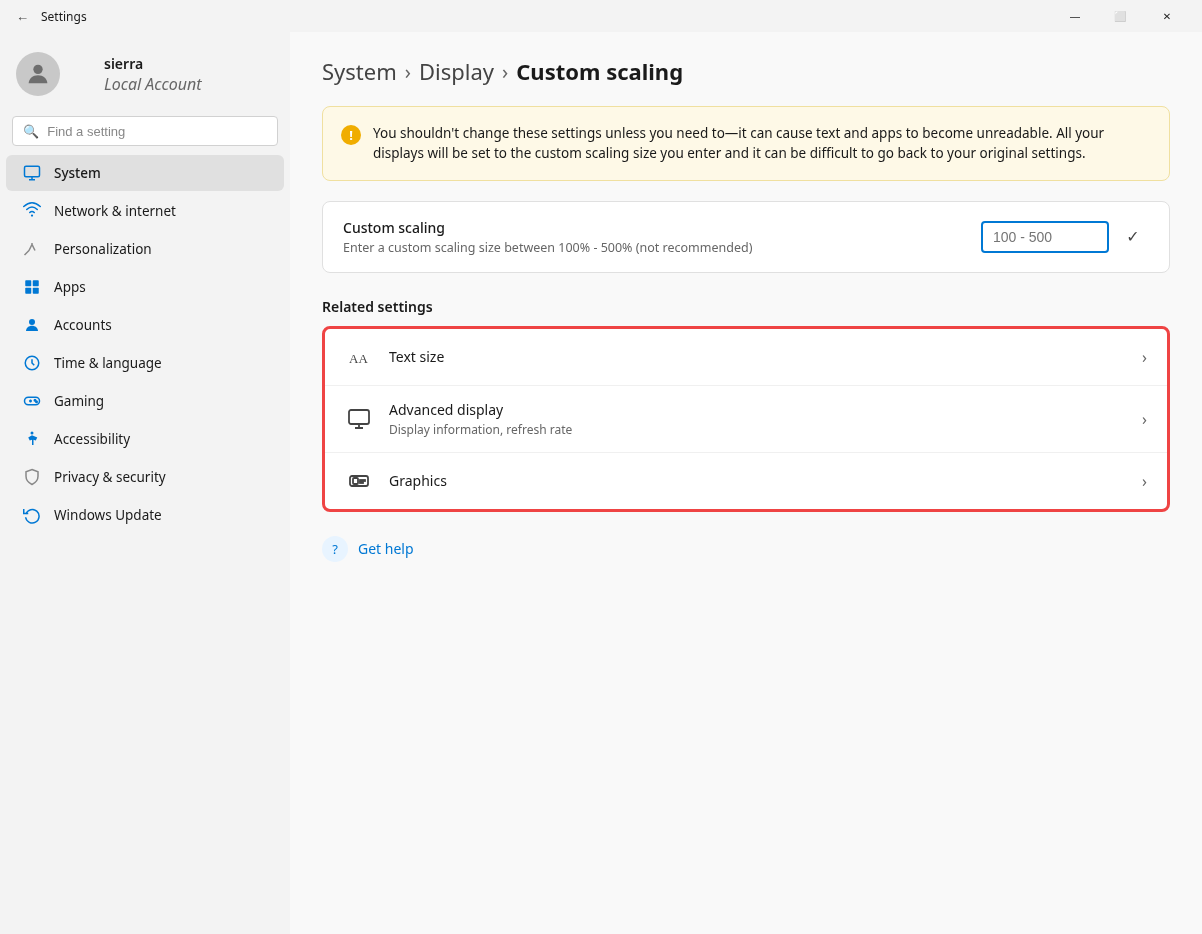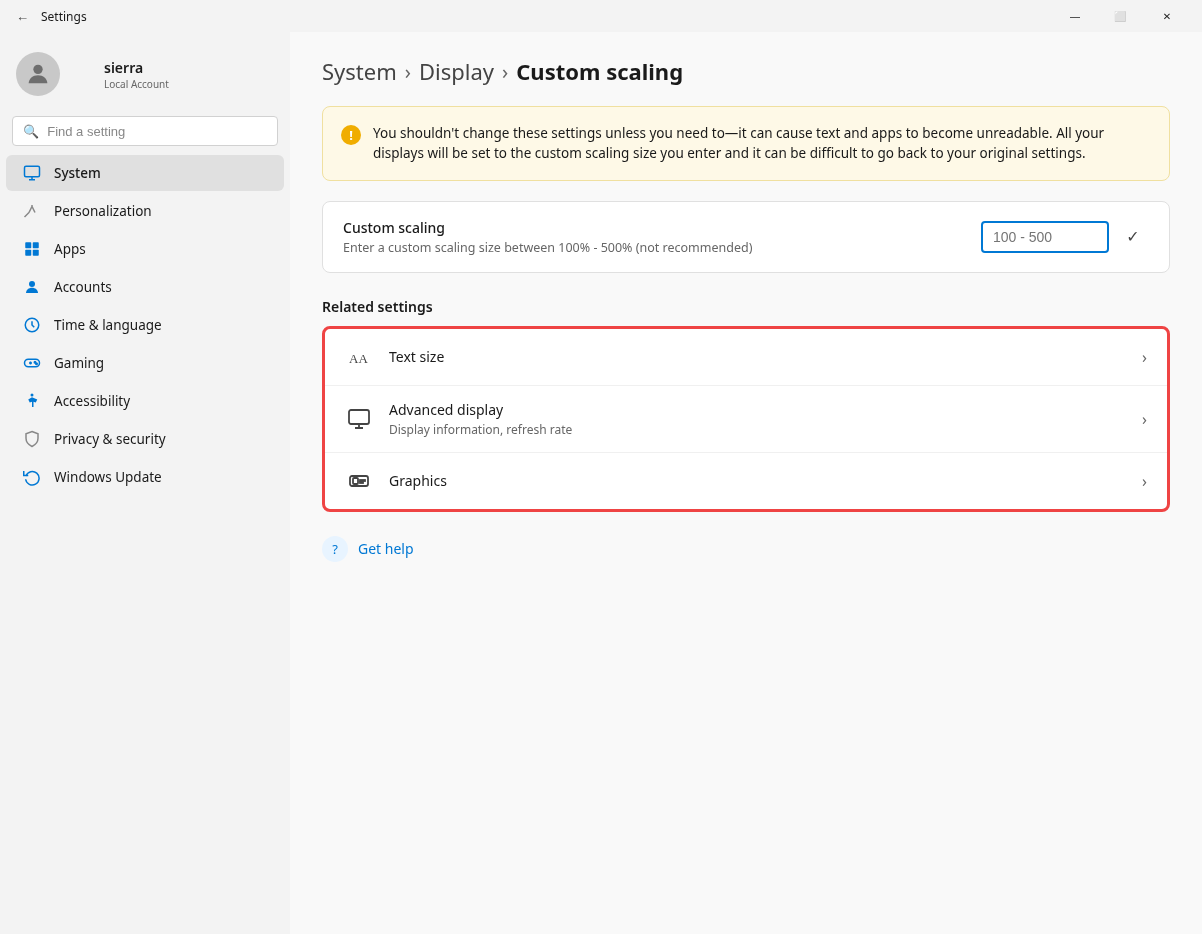--- a/index.html
+++ b/index.html
@@ -77,21 +77,21 @@
       border-radius: 50%;
       background: #c8c8c8;
       display: flex;
       align-items: center;
       justify-content: center;
       flex-shrink: 0;
     }
     .user-avatar svg { width: 28px; height: 28px; fill: #6e6e6e; }
     .user-info { display: flex; flex-direction: column; margin-left: 32px; }
     .user-name { font-size: 14px; font-weight: 600; color: #1a1a1a; }
-    .user-subtitle { font-size: 10px; color: #666; }
+    .user-subtitle { font-size: 16px; color: #666; font-style: italic; }
 
     .search-bar {
       margin: 4px 12px 8px 12px;
       display: flex;
       align-items: center;
       background: white;
       border: 1px solid #d1d1d1;
       border-radius: 4px;
       padding: 5px 10px;
       gap: 8px;
@@ -339,20 +339,31 @@
       <div class="nav-icon">
         <svg viewBox="0 0 24 24" fill="#0078d4">
             <rect x="2" y="3" width="20" height="14" rx="2" fill="none" stroke="#0078d4" stroke-width="2"></rect>
             <path d="M8 21h8M12 17v4" stroke="#0078d4" stroke-width="2"></path>
           </svg>
       </div>
       <span>System</span>
     </div>
 
 
+    <div class="nav-item">
+      <div class="nav-icon">
+        <svg viewBox="0 0 24 24" fill="#0078d4">
+            <path d="M1 6c0 0 5.5-5 11-5s11 5 11 5" fill="none" stroke="#0078d4" stroke-width="2" stroke-linecap="round"></path>
+            <path d="M5 10c0 0 3.5-3.5 7-3.5s7 3.5 7 3.5" fill="none" stroke="#0078d4" stroke-width="2" stroke-linecap="round"></path>
+            <path d="M9 14c0 0 1.5-1.5 3-1.5s3 1.5 3 1.5" fill="none" stroke="#0078d4" stroke-width="2" stroke-linecap="round"></path>
+            <circle cx="12" cy="18" r="1.5" fill="#0078d4"></circle>
+          </svg>
+      </div>
+      <span>Network &amp; internet</span>
+    </div>
 
     <div class="nav-item">
       <div class="nav-icon">
         <svg viewBox="0 0 24 24" fill="none" stroke="#888" stroke-width="2">
             <path d="M2 20l6-6m0 0l4-8 4 8m-4-8V4"></path>
           </svg>
       </div>
       <span>Personalization</span>
     </div>
 

